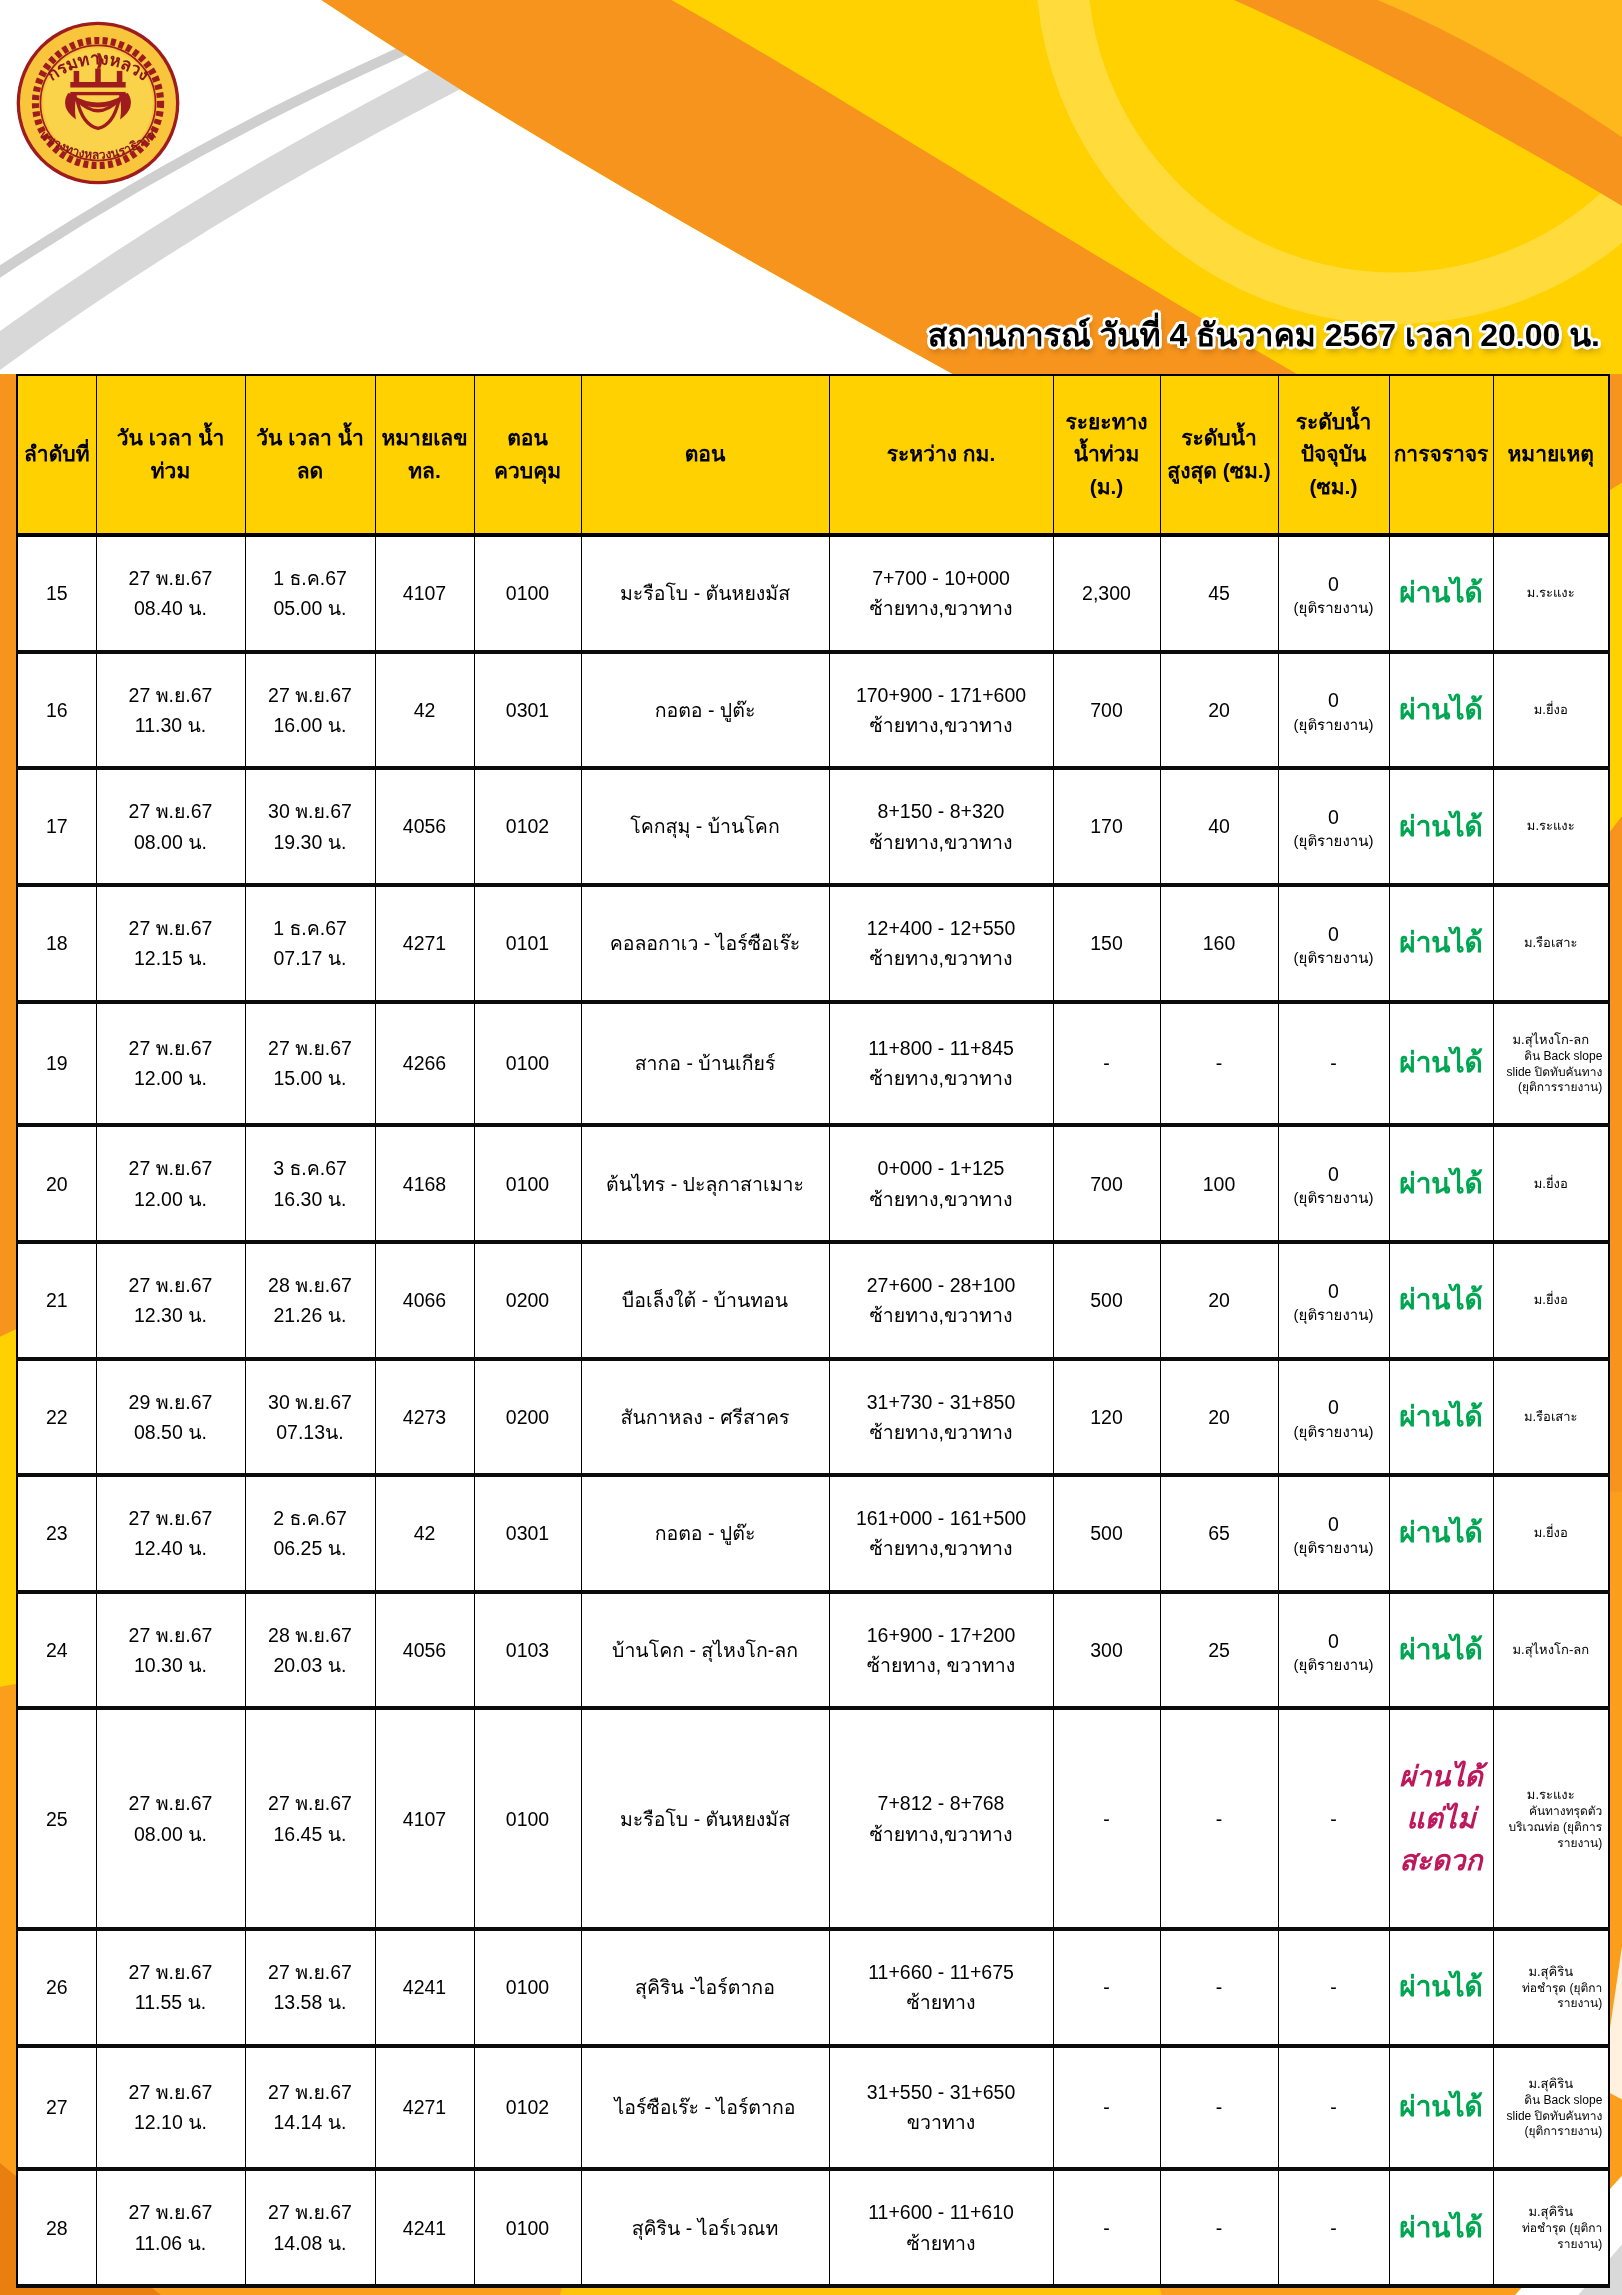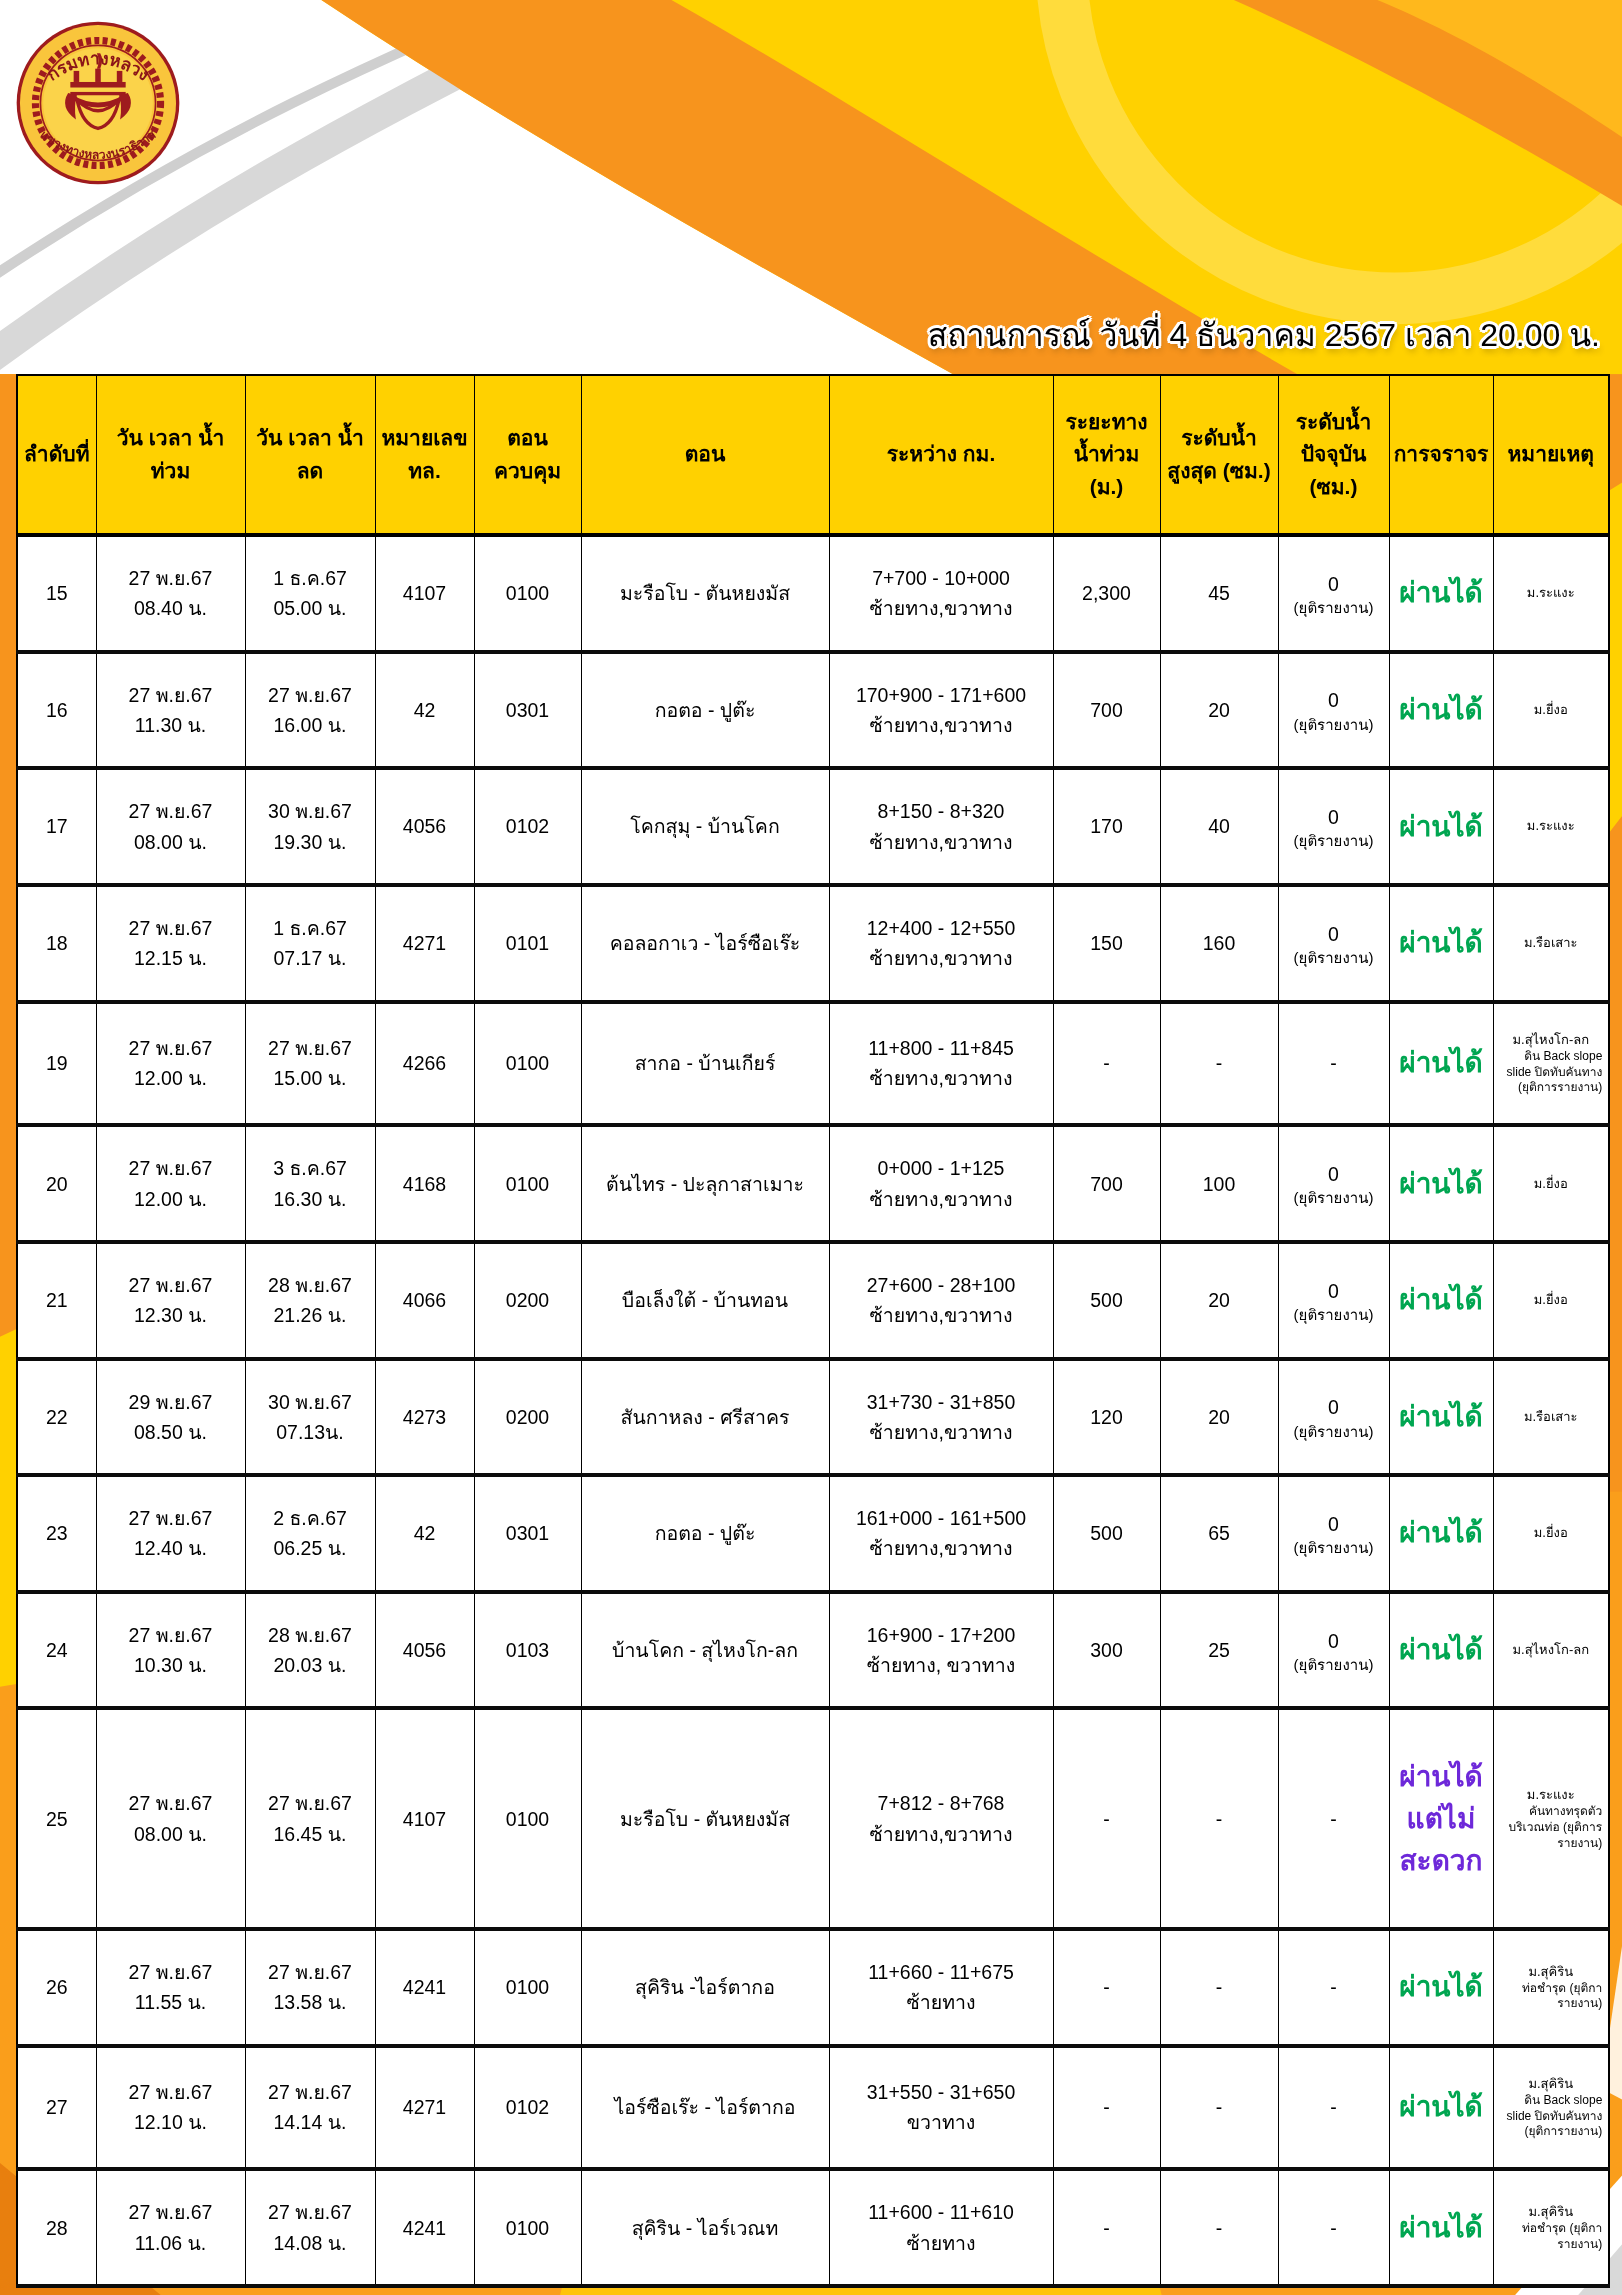--- a/index.html
+++ b/index.html
@@ -13,21 +13,21 @@
   .titles{
     position:absolute;left:149px;top:51px;width:1412px;text-align:center;z-index:2;
     font-weight:bold;color:#000;line-height:1.42;font-size:65px;letter-spacing:0.6px;
     text-shadow:
       -4px -4px 0 #fff, 4px -4px 0 #fff, -4px 4px 0 #fff, 4px 4px 0 #fff,
       0 -4.6px 0 #fff, 0 4.6px 0 #fff, -4.6px 0 0 #fff, 4.6px 0 0 #fff,
       3.4px 9.2px 12.6px rgba(60,40,0,.45);
   }
   .subtitle{
     position:absolute;right:23px;top:309px;z-index:2;
-    font-weight:normal;color:#000;font-size:32px;
+    font-weight:bold;color:#000;font-size:32px;
     text-shadow:
       -2.3px -2.3px 0 #fff, 2.3px -2.3px 0 #fff, -2.3px 2.3px 0 #fff, 2.3px 2.3px 0 #fff,
       0 -2.9px 0 #fff, 0 2.9px 0 #fff, -2.9px 0 0 #fff, 2.9px 0 0 #fff,
       1.7px 4.6px 6.9px rgba(60,40,0,.4);
     text-align: right;
   }
   table.flood{
     position:absolute;left:16px;top:374px;width:1591px;height:1914px;z-index:2;
     border-collapse:collapse;table-layout:fixed;background:#fff;
     border:2.9px solid #000;
@@ -551,21 +551,21 @@
         </td>
         <td>
           <div>-</div>
         </td>
         <td>
           <div>-</div>
         </td>
         <td>
           <div>-</div>
         </td>
-        <td><div class="traffic" style="color: #6d28d9;">ผ่านได้ แต่ไม่ สะดวก</div></td>
+        <td><div class="traffic" style="color: #be185d; font-style: italic;">ผ่านได้ แต่ไม่ สะดวก</div></td>
         <td>
           <div class="rmain">ม.ระแงะ</div>
           <div class="rsub">คันทางทรุดตัว บริเวณท่อ (ยุติการรายงาน)</div>
         </td>
       </tr>
       <tr>
         <td>
           <div>26</div>
         </td>
         <td>

